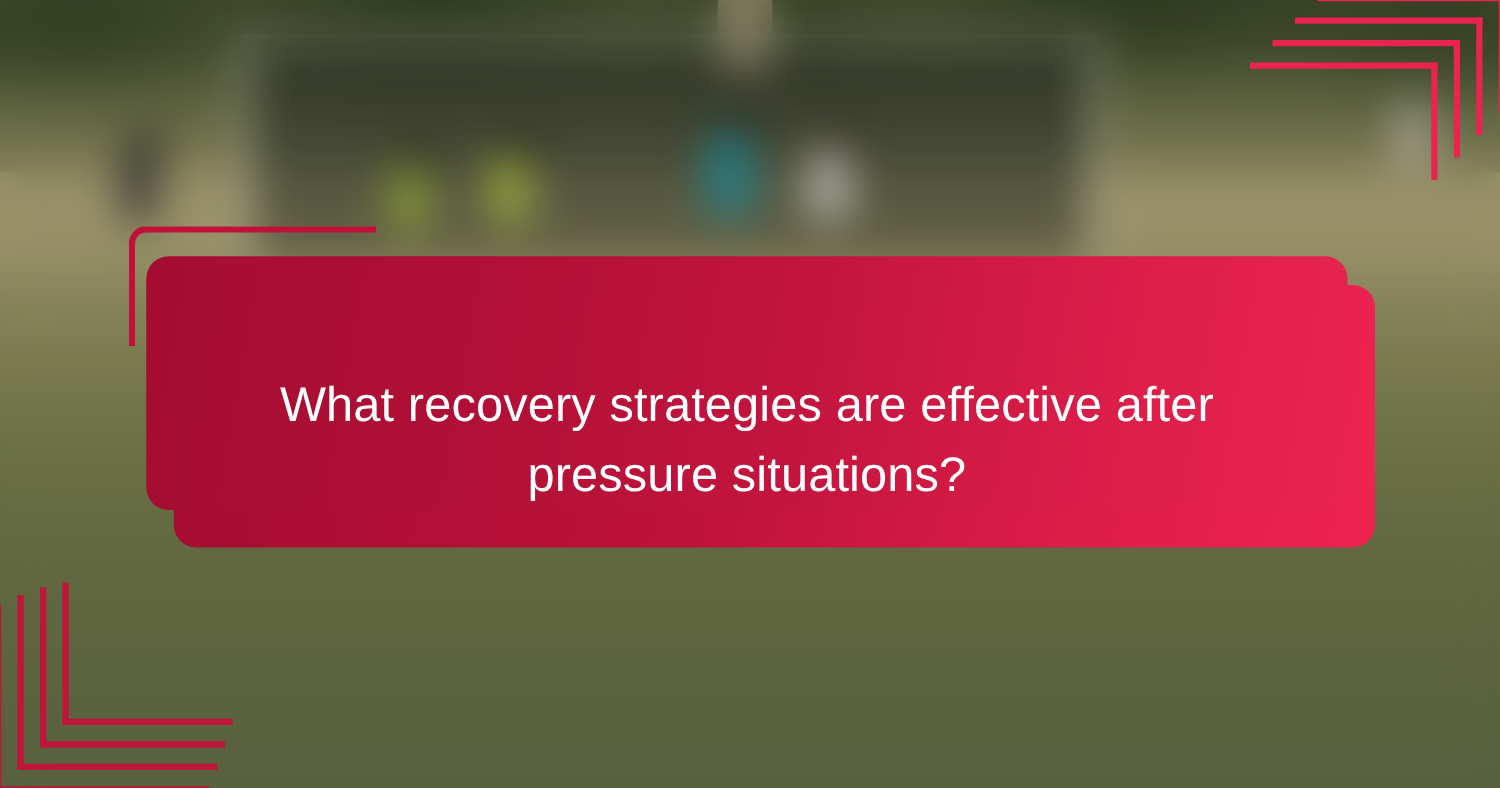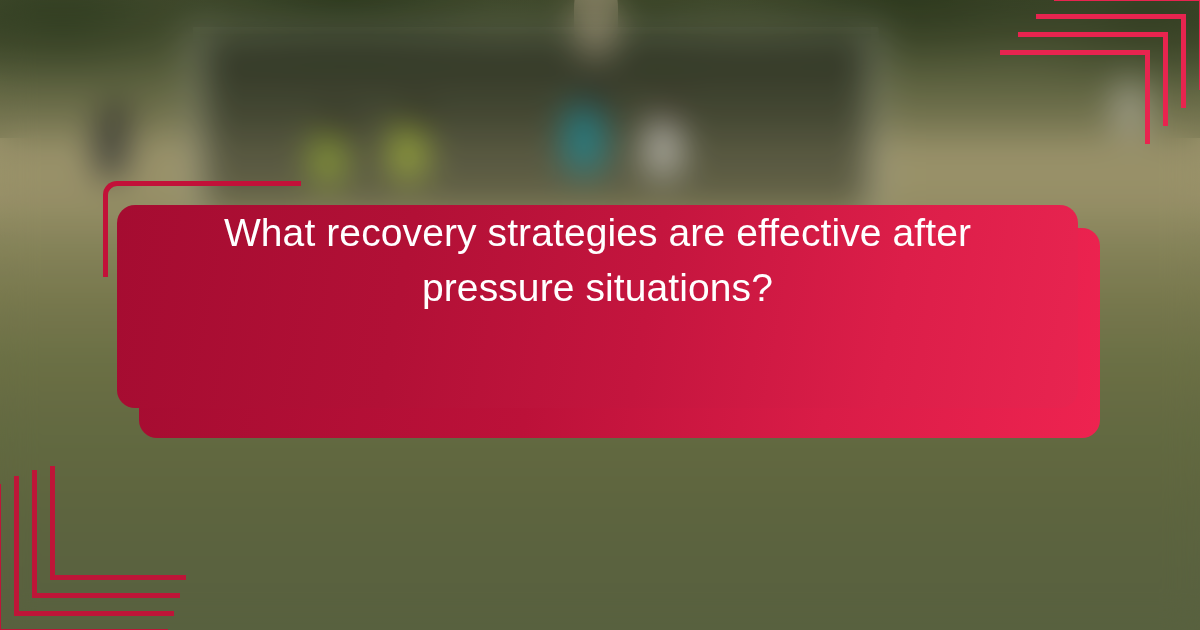--- a/index.html
+++ b/index.html
@@ -157,21 +157,21 @@
     border-bottom:none;
     border-radius:14px 0 0 0;
     pointer-events:none;
   }
 
   .card-text {
     position:absolute;
     left:117px; top:205px;
     width:961px; height:203px;
     display:flex;
-    align-items:flex-start;
+    align-items:flex-end;
     justify-content:center;
     padding:0 69px;
   }
   .headline {
     color:#FFFFFF;
     font-size:39px;
     line-height:1.42;
     font-weight:400;
     text-align:center;
     letter-spacing:.1px;

